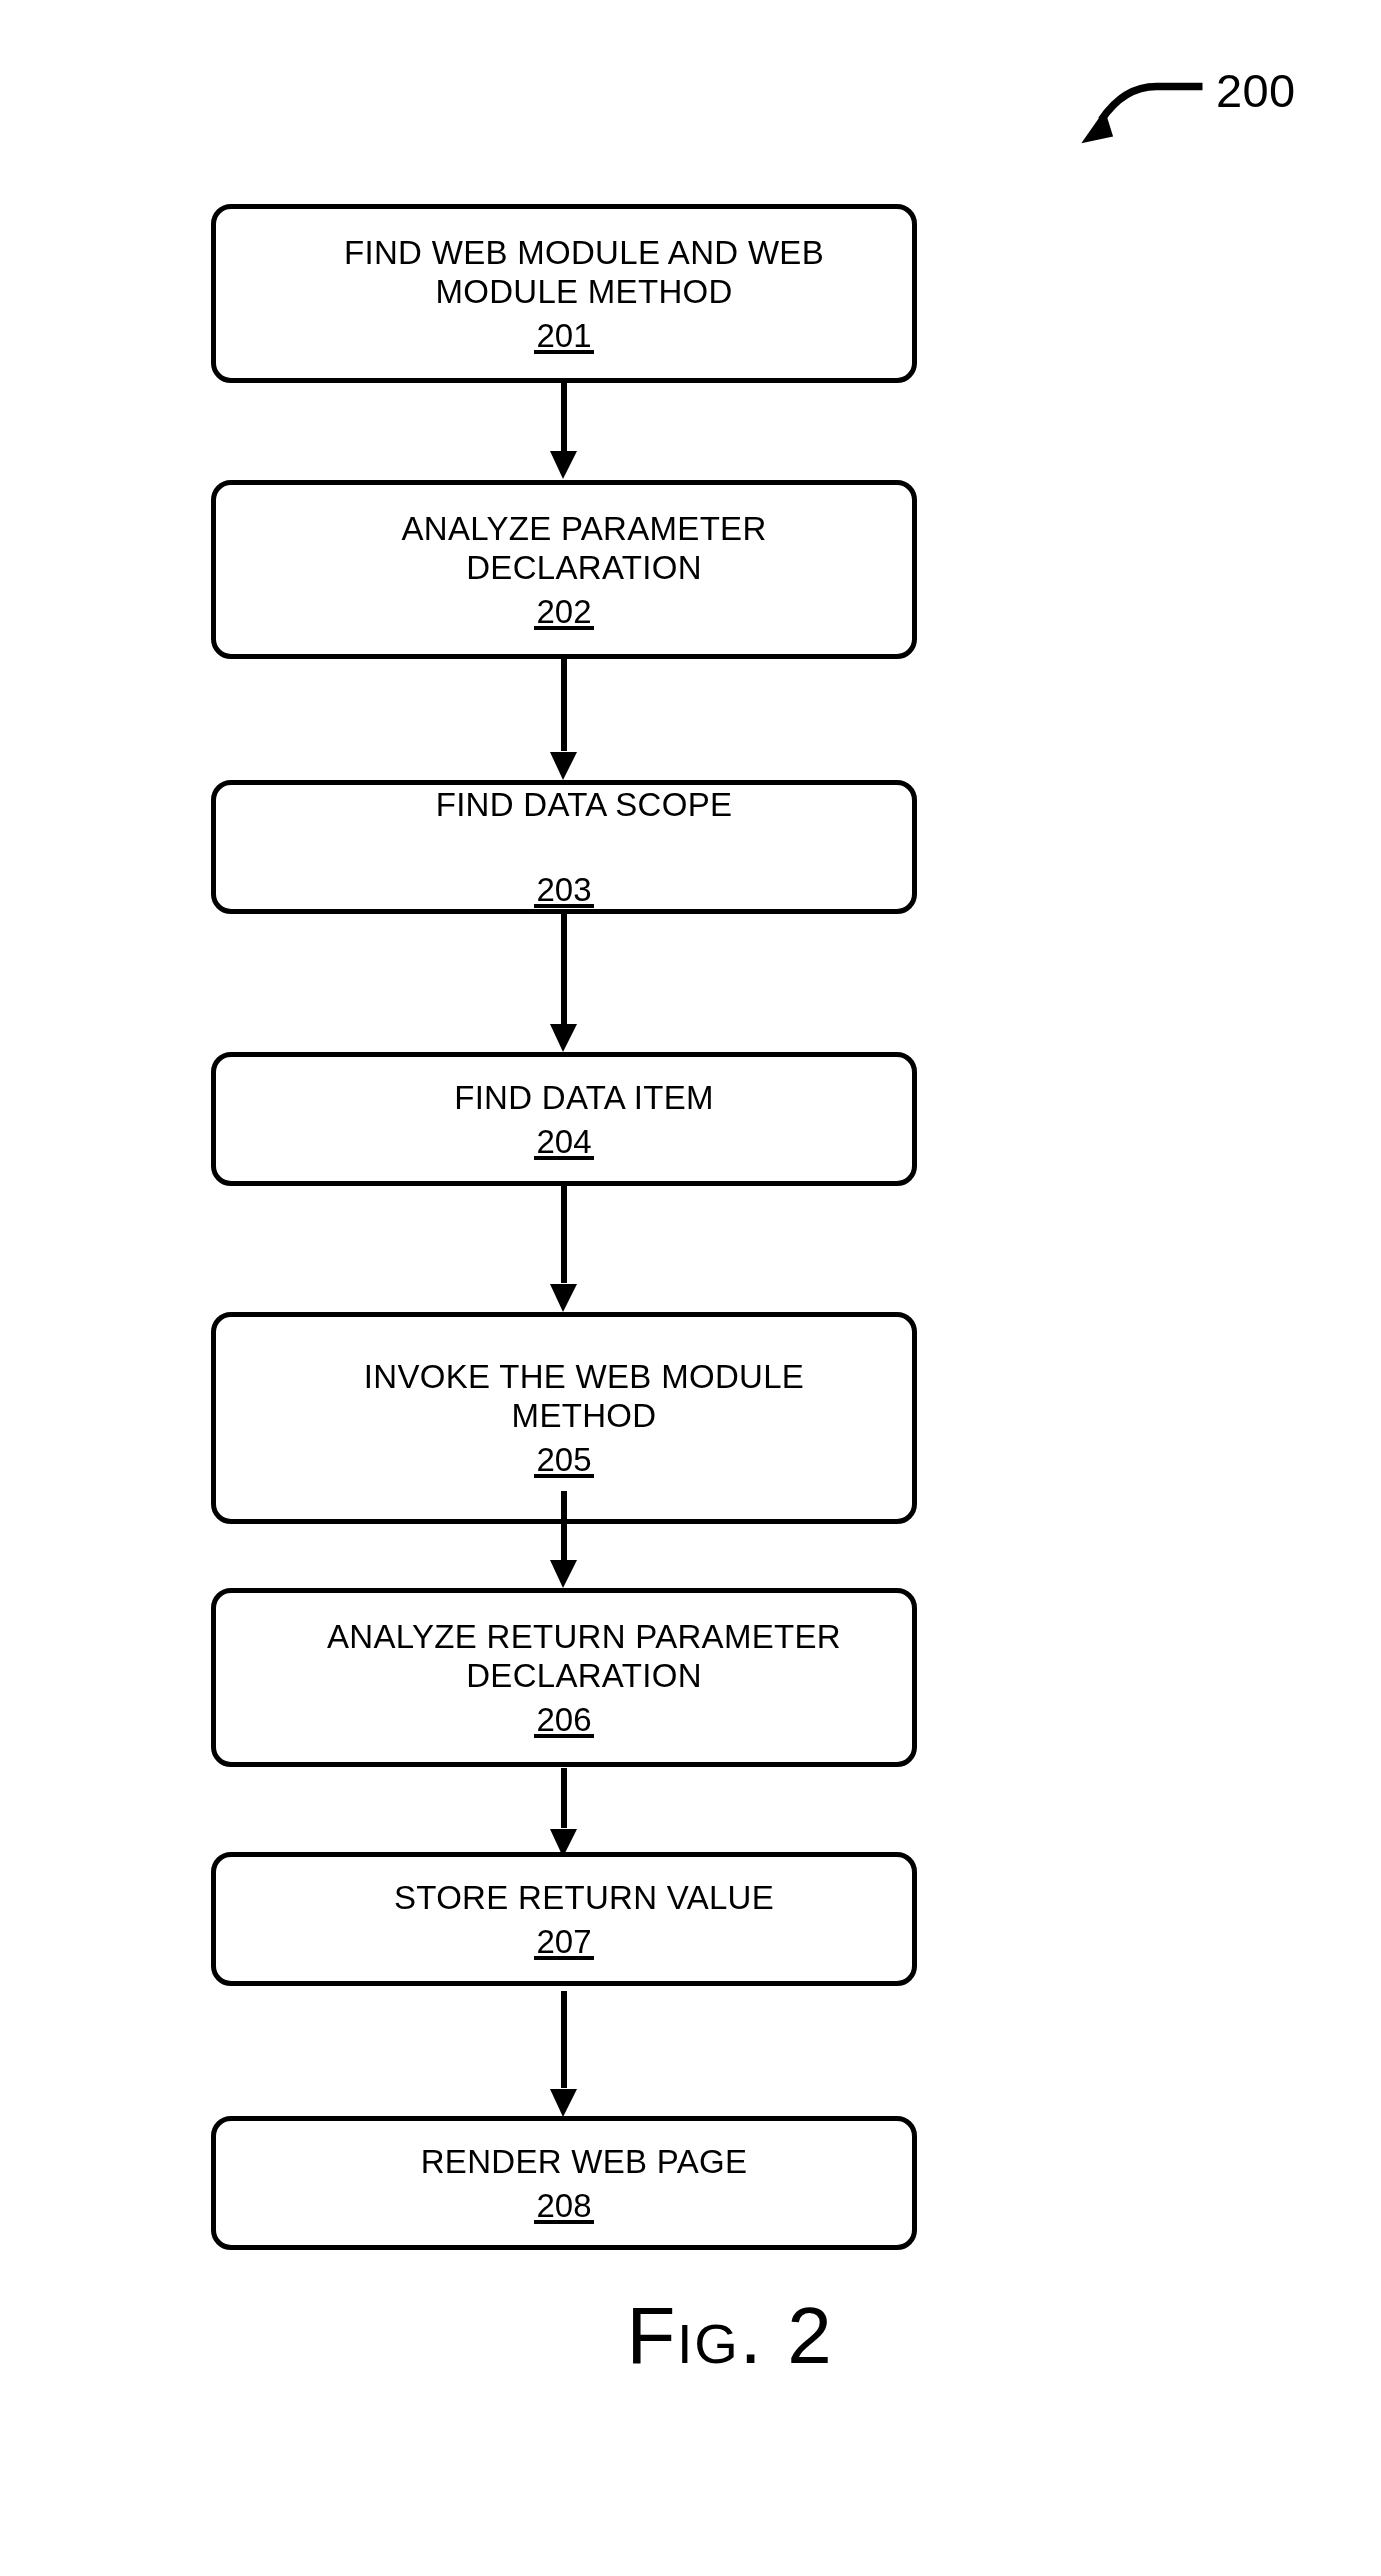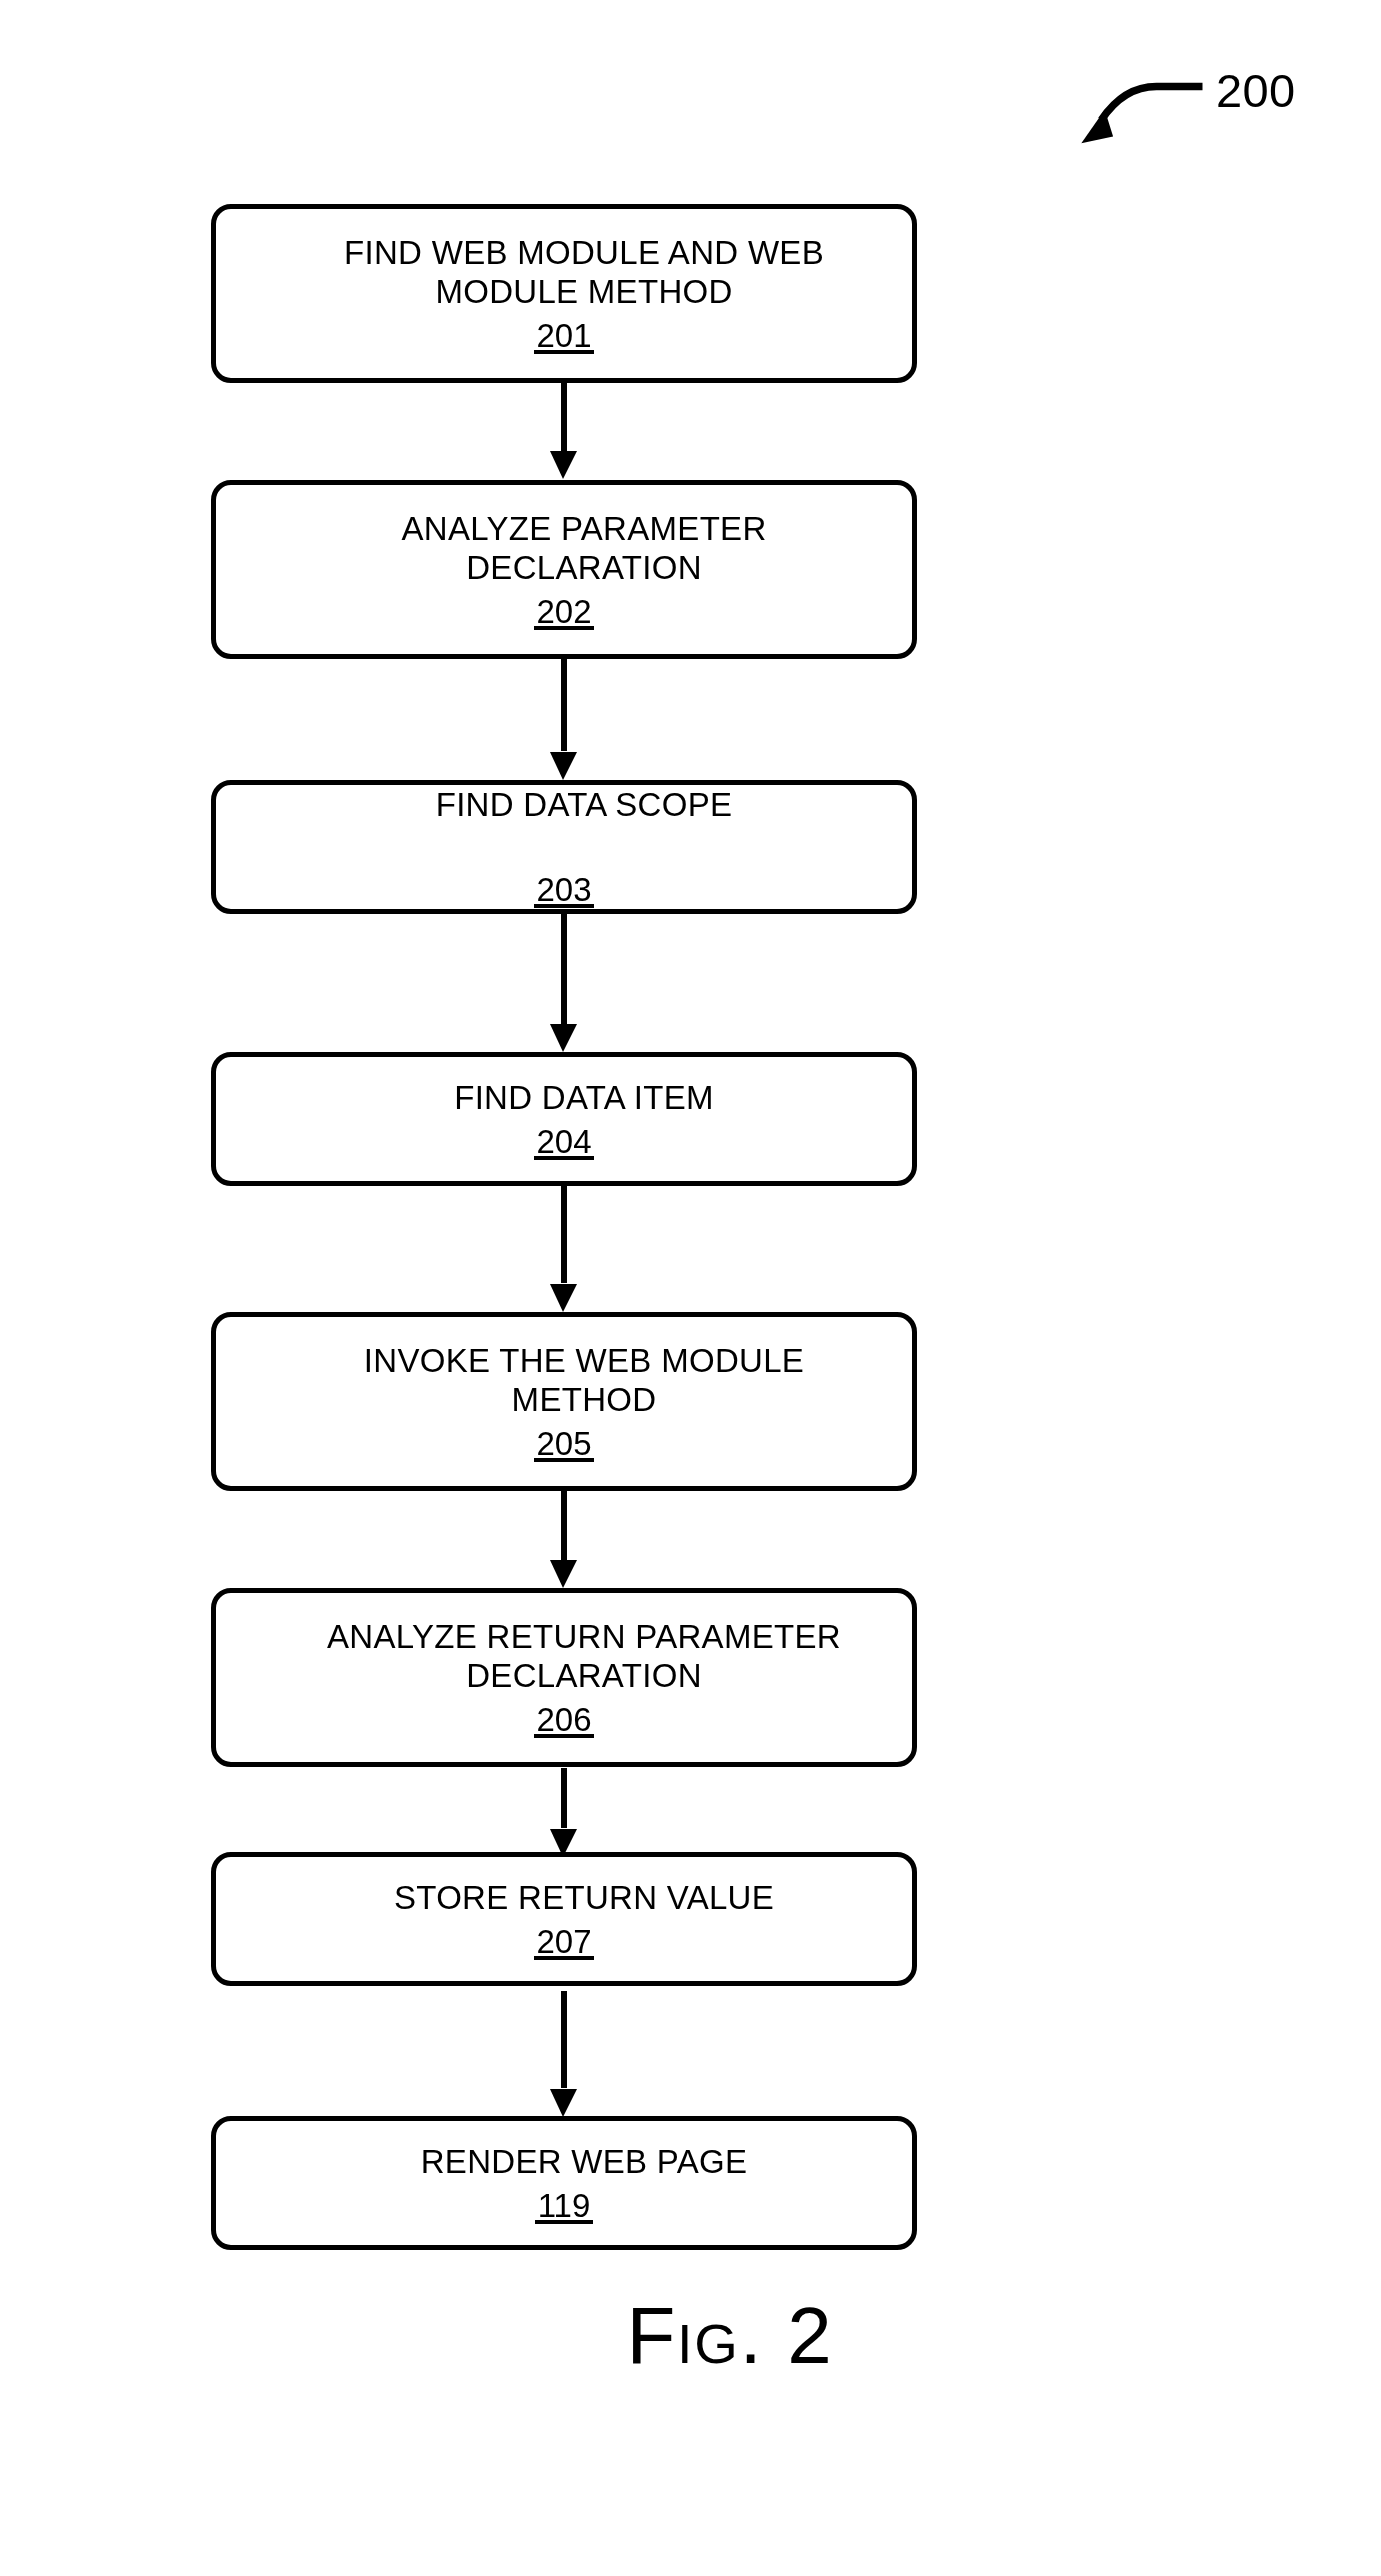--- a/index.html
+++ b/index.html
@@ -184,21 +184,21 @@
 
     <div class="step" style="top:848px; height:134px;">
       <div class="step-label">FIND DATA ITEM</div>
       <div class="step-number">204</div>
     </div>
     <div class="connector" style="top:982px; height:126px;">
       <div class="shaft" style="height:97px;"></div>
       <div class="head"></div>
     </div>
 
-    <div class="step" style="top:1108px; height:179px;">
+    <div class="step" style="top:1108px; height:212px;">
       <div class="step-label">INVOKE THE WEB MODULE
 METHOD</div>
       <div class="step-number">205</div>
     </div>
     <div class="connector" style="top:1287px; height:97px;">
       <div class="shaft" style="height:69px;"></div>
       <div class="head"></div>
     </div>
 
     <div class="step" style="top:1384px; height:179px;">
@@ -215,21 +215,21 @@
       <div class="step-label">STORE RETURN VALUE</div>
       <div class="step-number">207</div>
     </div>
     <div class="connector" style="top:1787px; height:126px;">
       <div class="shaft" style="height:97px;"></div>
       <div class="head"></div>
     </div>
 
     <div class="step" style="top:1912px; height:134px;">
       <div class="step-label">RENDER WEB PAGE</div>
-      <div class="step-number">119</div>
+      <div class="step-number">208</div>
     </div>
 
   </div>
 
   <div id="fig-caption">
     <span class="cap-inner">Fig. 2</span>
   </div>
 
 </div>
 

